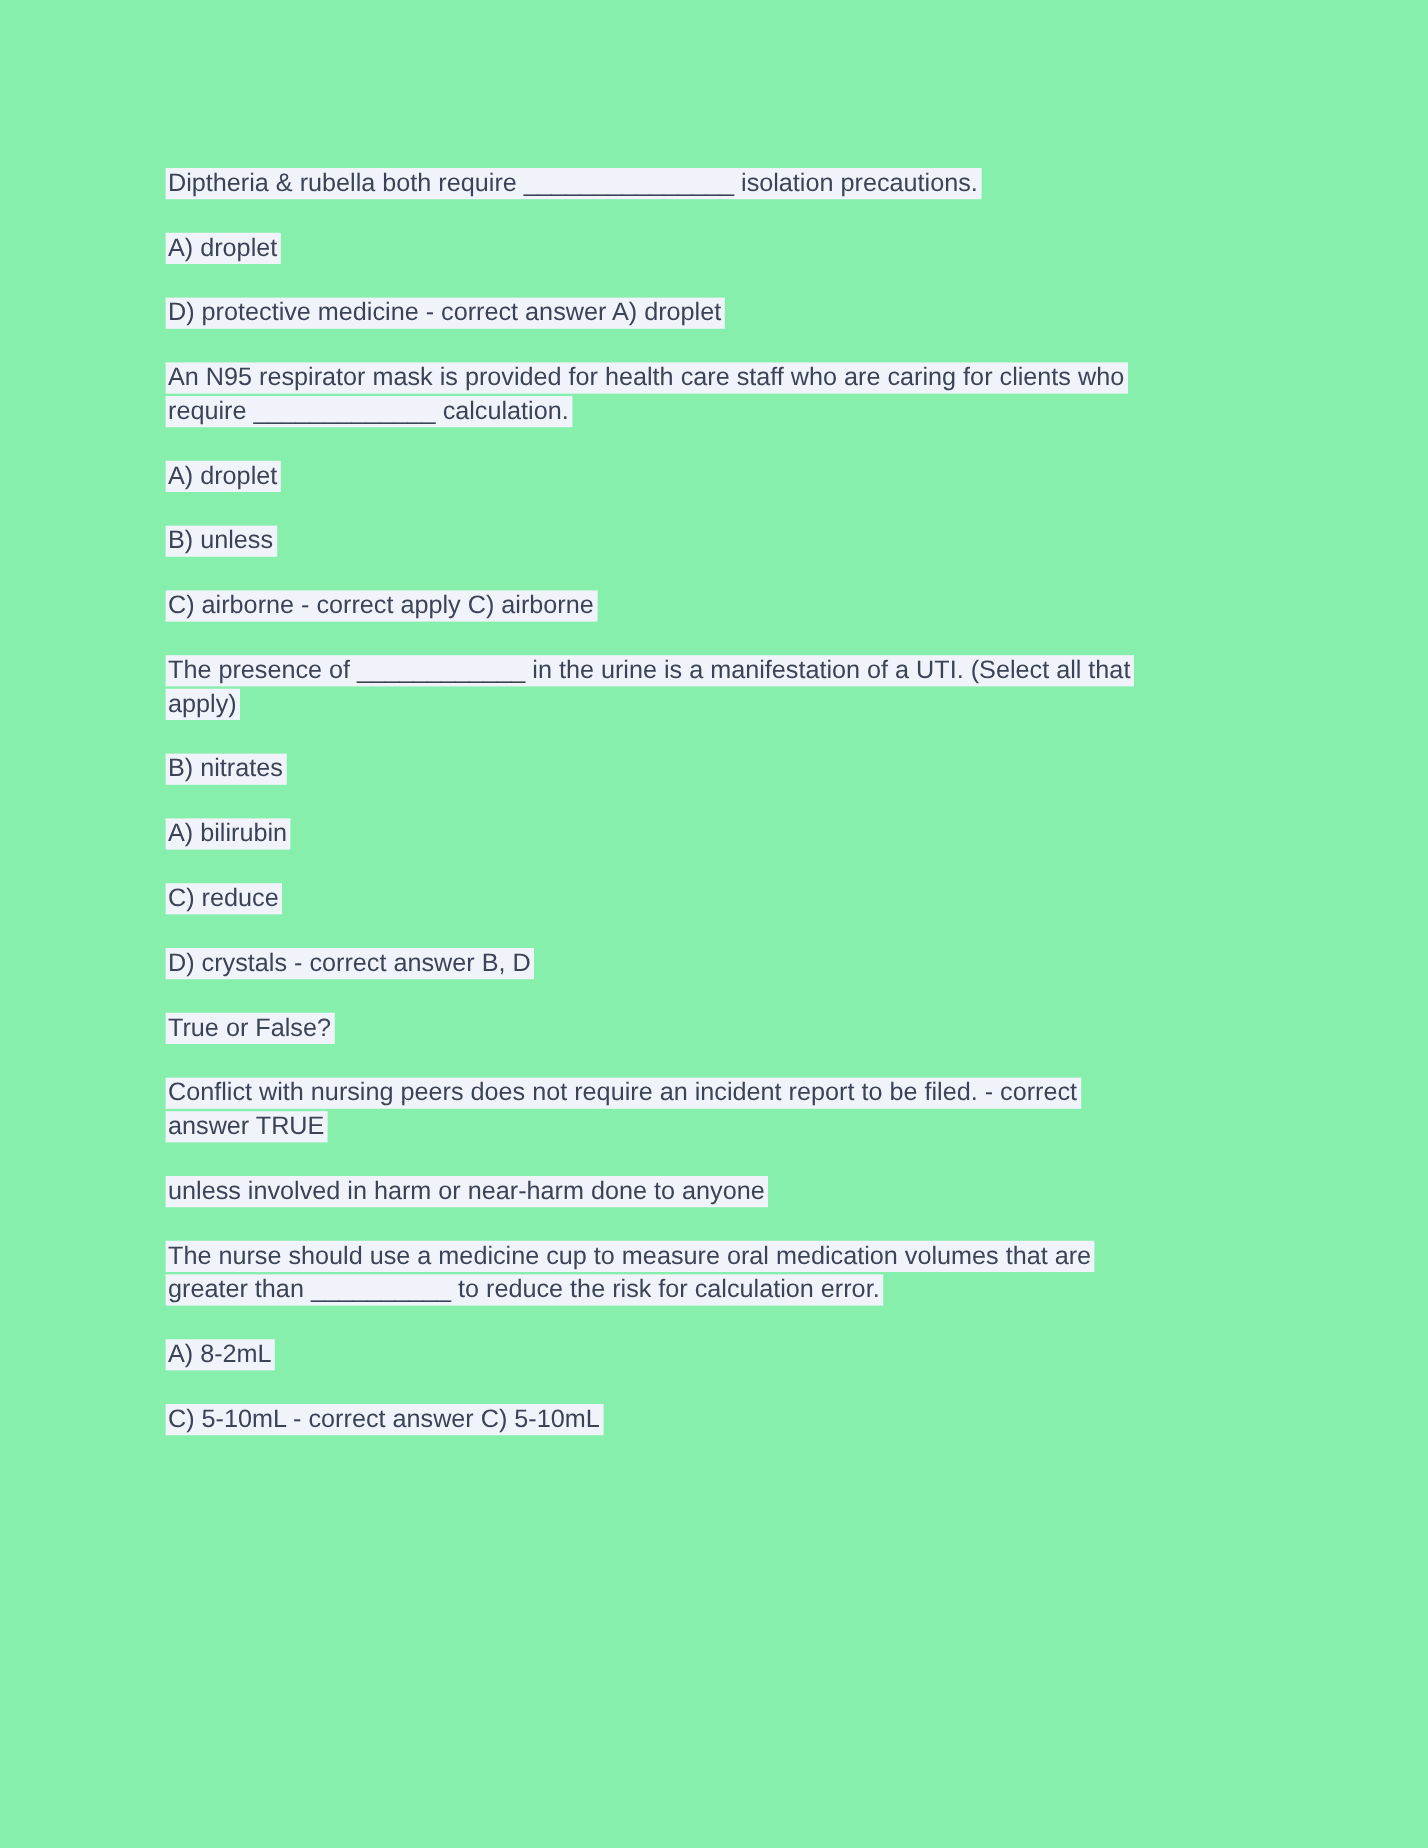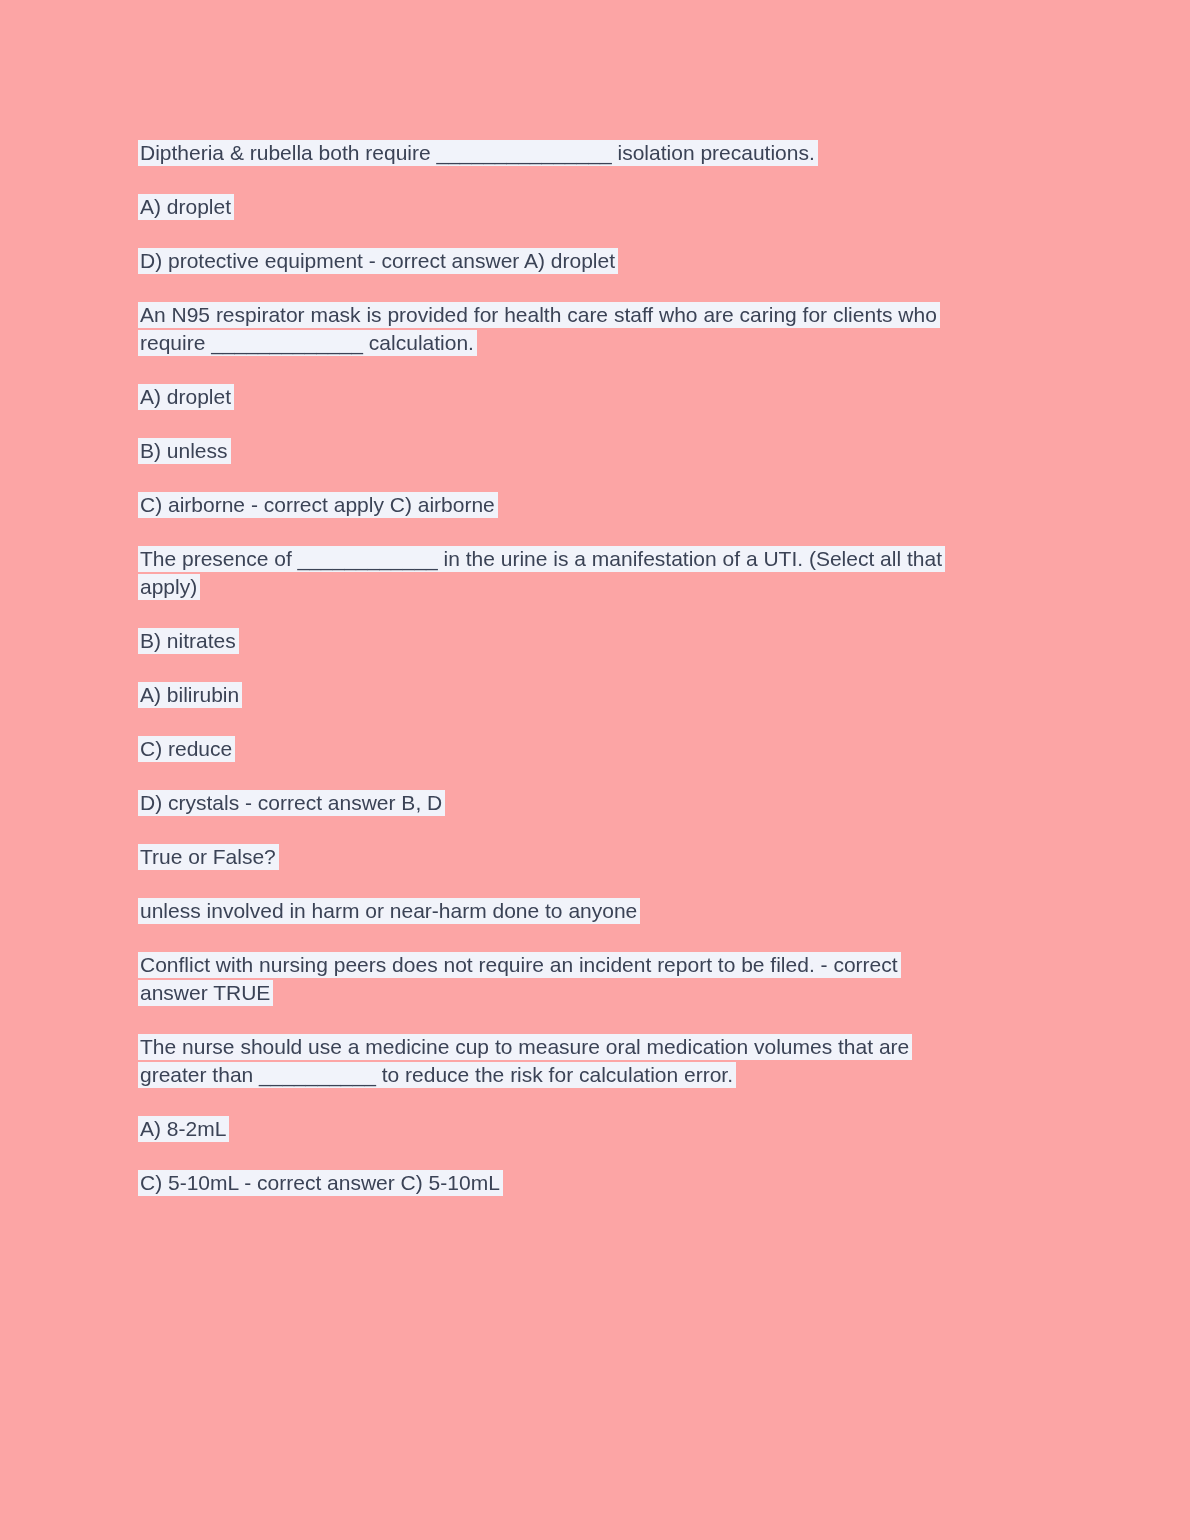--- a/index.html
+++ b/index.html
@@ -4,21 +4,21 @@
 <style>
   html, body {
     margin: 0;
     padding: 0;
     background: #ffffff;
   }
   .page {
     position: relative;
     width: 1190px;
     height: 1540px;
-    background: #fca5a5;
+    background: #86efac;
     box-sizing: border-box;
     padding: 139px 110px 0 140px;
     overflow: hidden;
   }
   .para {
     margin: 0 0 26px 0;
     max-width: 935px;
     font-family: "Liberation Sans", sans-serif;
     font-size: 21px;
     line-height: 28px;
@@ -33,34 +33,34 @@
     -webkit-box-decoration-break: clone;
   }
 </style>
 </head>
 <body>
 
 <div class="page">
   <main id="doc-content">
       <p class="para"><span class="hl">Diptheria &amp; rubella both require _______________ isolation precautions.</span></p>
       <p class="para"><span class="hl">A) droplet</span></p>
-      <p class="para"><span class="hl">D) protective equipment - correct answer A) droplet</span></p>
+      <p class="para"><span class="hl">D) protective medicine - correct answer A) droplet</span></p>
       <p class="para"><span class="hl">An N95 respirator mask is provided for health care staff who are caring for clients who
 require _____________ calculation.</span></p>
       <p class="para"><span class="hl">A) droplet</span></p>
       <p class="para"><span class="hl">B) unless</span></p>
       <p class="para"><span class="hl">C) airborne - correct apply C) airborne</span></p>
       <p class="para"><span class="hl">The presence of ____________ in the urine is a manifestation of a UTI. (Select all that
 apply)</span></p>
       <p class="para"><span class="hl">B) nitrates</span></p>
       <p class="para"><span class="hl">A) bilirubin</span></p>
       <p class="para"><span class="hl">C) reduce</span></p>
       <p class="para"><span class="hl">D) crystals - correct answer B, D</span></p>
       <p class="para"><span class="hl">True or False?</span></p>
-      <p class="para"><span class="hl">unless involved in harm or near-harm done to anyone</span></p>
       <p class="para"><span class="hl">Conflict with nursing peers does not require an incident report to be filed. - correct
 answer TRUE</span></p>
+      <p class="para"><span class="hl">unless involved in harm or near-harm done to anyone</span></p>
       <p class="para"><span class="hl">The nurse should use a medicine cup to measure oral medication volumes that are
 greater than __________ to reduce the risk for calculation error.</span></p>
       <p class="para"><span class="hl">A) 8-2mL</span></p>
       <p class="para"><span class="hl">C) 5-10mL - correct answer C) 5-10mL</span></p>
     </main>
 </div>
 
 </body></html>

